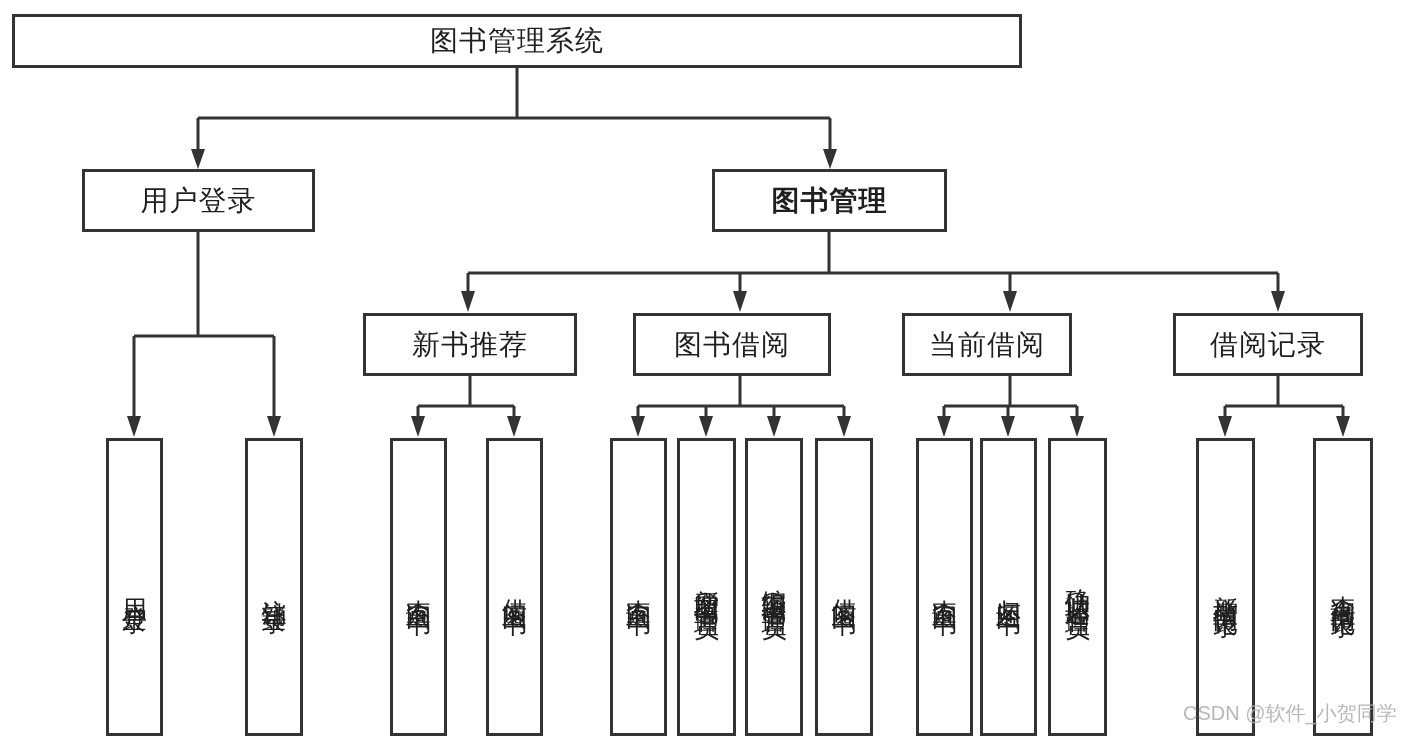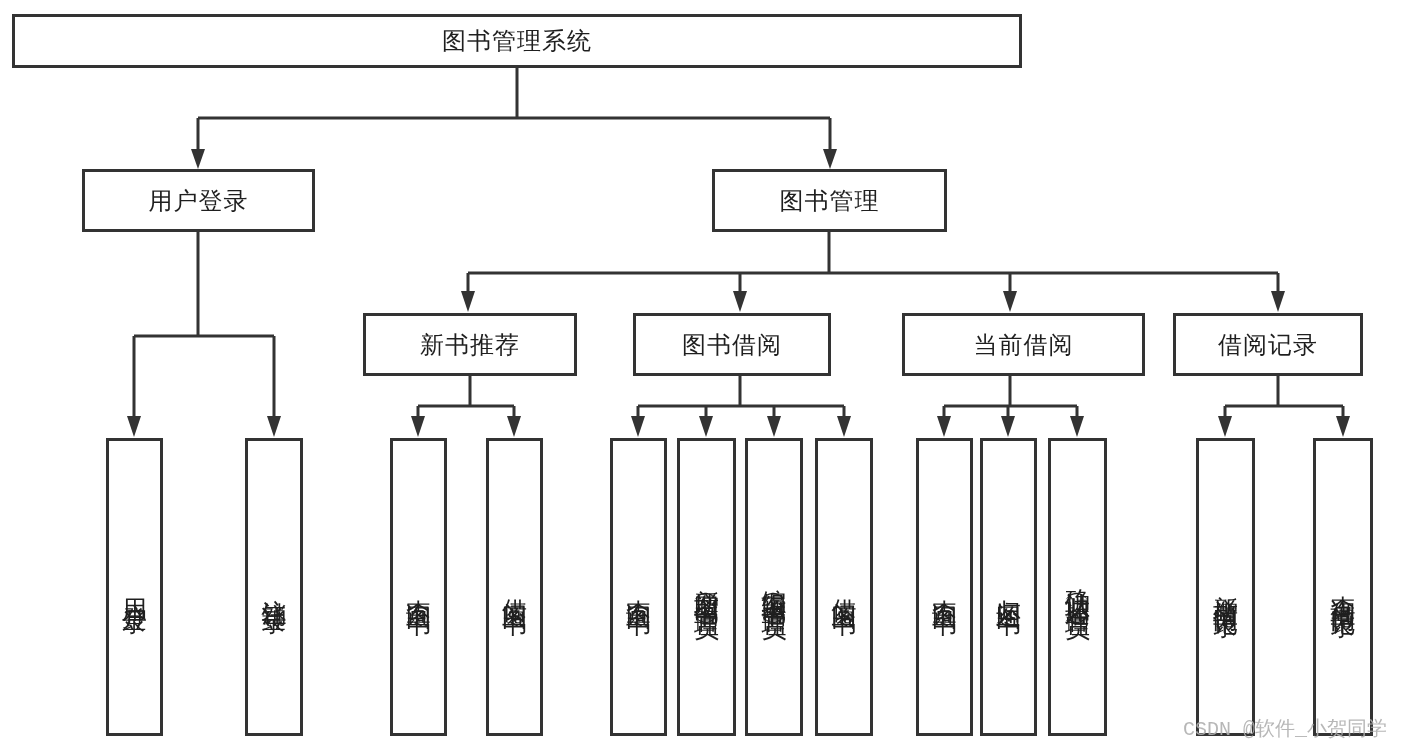--- a/index.html
+++ b/index.html
@@ -38,39 +38,38 @@
     position: absolute;
     background: #ffffff;
     border: 3px solid var(--line-color);
     color: var(--text-color);
     display: flex;
     align-items: center;
     justify-content: center;
     text-align: center;
   }
   .node-h {
-    font-size: 24px;
+    font-size: 28px;
     letter-spacing: 1px;
     white-space: nowrap;
   }
   .node-v {
     writing-mode: vertical-rl;
     font-size: 25px;
     letter-spacing: 4px;
     line-height: 1;
   }
   .watermark {
     position: absolute;
-    left: 1183px; top: 715px;
+    left: 1183px; top: 700px;
     font-size: 20px;
     color: var(--watermark-color);
     opacity: 0.9;
     white-space: nowrap;
     z-index: 5;
-    font-family: Liberation Mono, monospace;
   }
 </style>
 </head>
 <body>
 
 <div class="canvas">
 
   <svg class="connectors" viewBox="0 0 1405 747">
     <g>
       <path d="M517 68 V118 M198 118 H830 M198 118 V151 M830 118 V151"></path>
@@ -110,25 +109,25 @@
     <g>
       <path d="M1278 376 V406 M1225 406 H1343 M1225 406 V418 M1343 406 V418"></path>
       <polygon points="1218,416 1232,416 1225,437"></polygon>
       <polygon points="1336,416 1350,416 1343,437"></polygon>
     </g>
   </svg>
 
   <div class="node node-h" style="left:12px; top:14px; width:1010px; height:54px;">图书管理系统</div>
 
   <div class="node node-h" style="left:82px; top:169px; width:233px; height:63px;">用户登录</div>
-  <div class="node node-h" style="left:712px; top:169px; width:235px; height:63px;">图书管理</div>
+  <div class="node node-h" style="left:712px; top:169px; width:235px; height:63px;font-weight:bold;">图书管理</div>
 
   <div class="node node-h" style="left:363px; top:313px; width:214px; height:63px;">新书推荐</div>
   <div class="node node-h" style="left:633px; top:313px; width:198px; height:63px;">图书借阅</div>
-  <div class="node node-h" style="left:902px; top:313px; width:243px; height:63px;">当前借阅</div>
+  <div class="node node-h" style="left:902px; top:313px; width:170px; height:63px;">当前借阅</div>
   <div class="node node-h" style="left:1173px; top:313px; width:190px; height:63px;">借阅记录</div>
 
   <div class="node node-v" style="left:106px; top:438px; width:57px; height:298px;">用户登录</div>
   <div class="node node-v" style="left:245px; top:438px; width:58px; height:298px;">注销登录</div>
 
   <div class="node node-v" style="left:390px; top:438px; width:57px; height:298px;">查询图书</div>
   <div class="node node-v" style="left:486px; top:438px; width:57px; height:298px;">借阅图书</div>
 
   <div class="node node-v" style="left:610px; top:438px; width:57px; height:298px;">查询图书</div>
   <div class="node node-v" style="left:677px; top:438px; width:59px; height:298px;">新增图书（管理员）</div>

